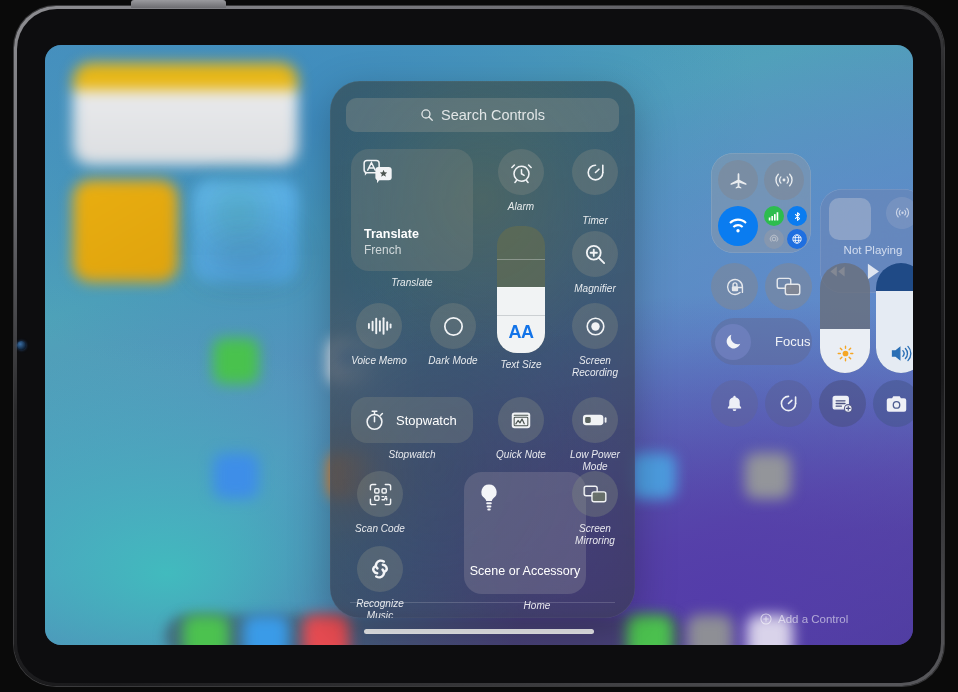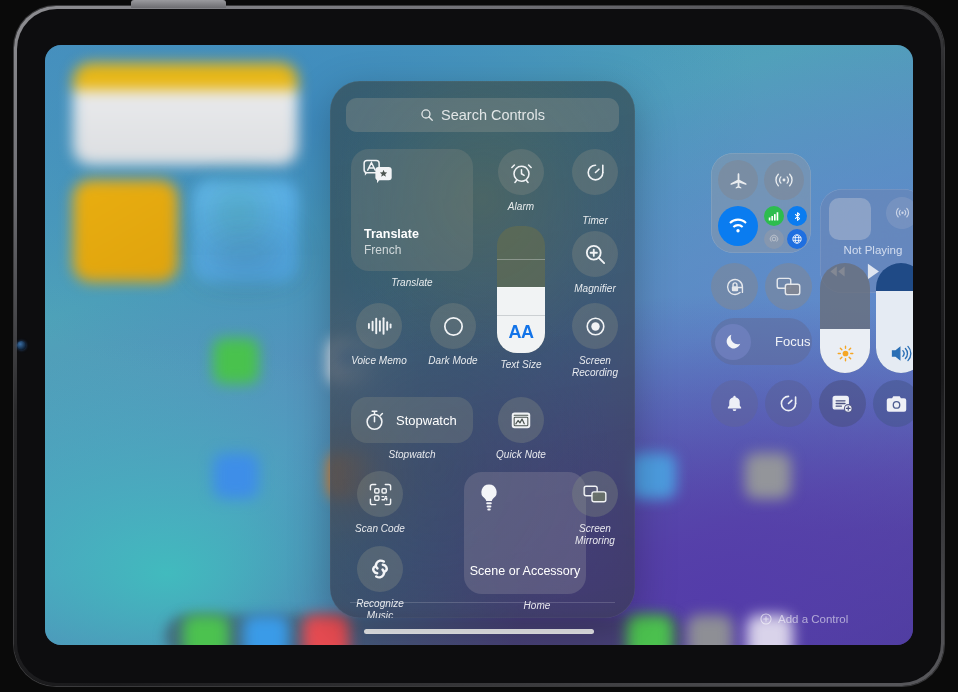--- a/index.html
+++ b/index.html
@@ -543,20 +543,32 @@
               <rect x="3" y="2.4" width="20" height="17" rx="3" fill="#f1f3f5"></rect>
               <rect x="5.6" y="7.4" width="14.8" height="9.4" rx="1" fill="none" stroke="#4a5450" stroke-width="1.1"></rect>
               <path d="M7.4 14.6l2.4-3.6 2.1 2.6 2.2-4.2 2.4 5.2" stroke="#4a5450" stroke-width="1.3" fill="none" stroke-linecap="round" stroke-linejoin="round"></path>
               <path d="M5.6 5.2h14.8" stroke="#4a5450" stroke-width="1.1" stroke-linecap="round"></path>
             </svg>
           </span>
         </div>
         <div class="tile-label">Quick Note</div>
       </div>
 
+      <div class="tile" style="left:232px;top:316px;width:66px;">
+        <div class="tile-circle">
+          <span>
+            <svg width="26" height="16" viewBox="0 0 28 16" fill="none">
+              <rect x="1" y="2.4" width="22" height="11.2" rx="3.4" fill="#f1f3f5"></rect>
+              <rect x="3.4" y="4.8" width="6" height="6.4" rx="1.6" fill="#5b6461"></rect>
+              <path d="M25.4 6v4" stroke="#f1f3f5" stroke-width="2" stroke-linecap="round"></path>
+            </svg>
+          </span>
+        </div>
+        <div class="tile-label">Low Power Mode</div>
+      </div>
 
       <div class="tile" style="left:19px;top:390px;width:62px;">
         <div class="tile-circle">
           <span>
             <svg width="25" height="25" viewBox="0 0 26 26" fill="none" stroke="#f1f3f5" stroke-width="1.5" stroke-linecap="round">
               <path d="M2.5 8V4.5A2 2 0 014.5 2.5H8M18 2.5h3.5a2 2 0 012 2V8M23.5 18v3.5a2 2 0 01-2 2H18M8 23.5H4.5a2 2 0 01-2-2V18"></path>
               <rect x="7" y="7" width="4.4" height="4.4" rx="1"></rect>
               <rect x="7" y="14.6" width="4.4" height="4.4" rx="1"></rect>
               <rect x="14.6" y="7" width="4.4" height="4.4" rx="1"></rect>
               <path d="M14.6 15.2h1.6M18 15.2h1.2M14.6 18.4h2.6M19.2 18.4h.4M17.4 16.8h2.2"></path>

